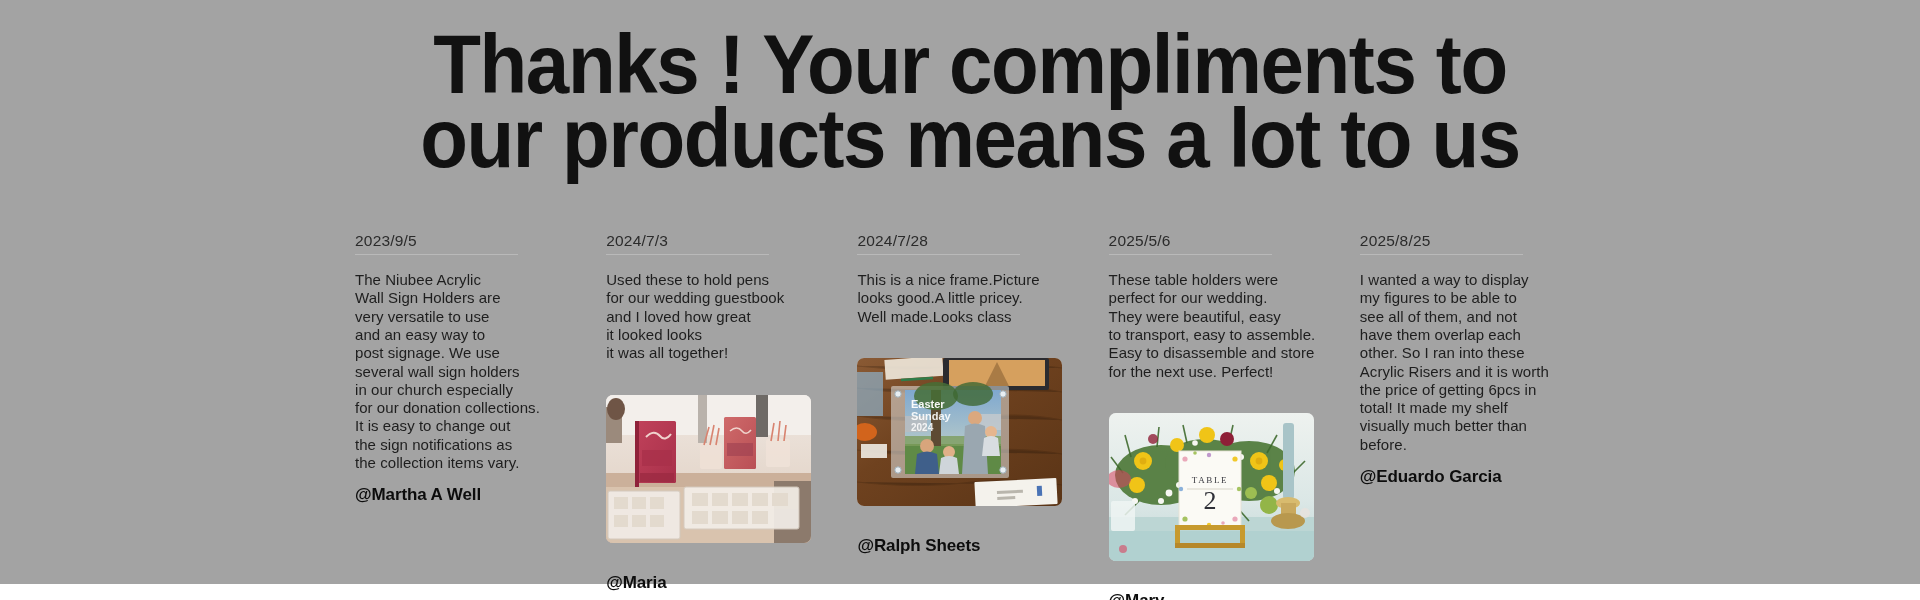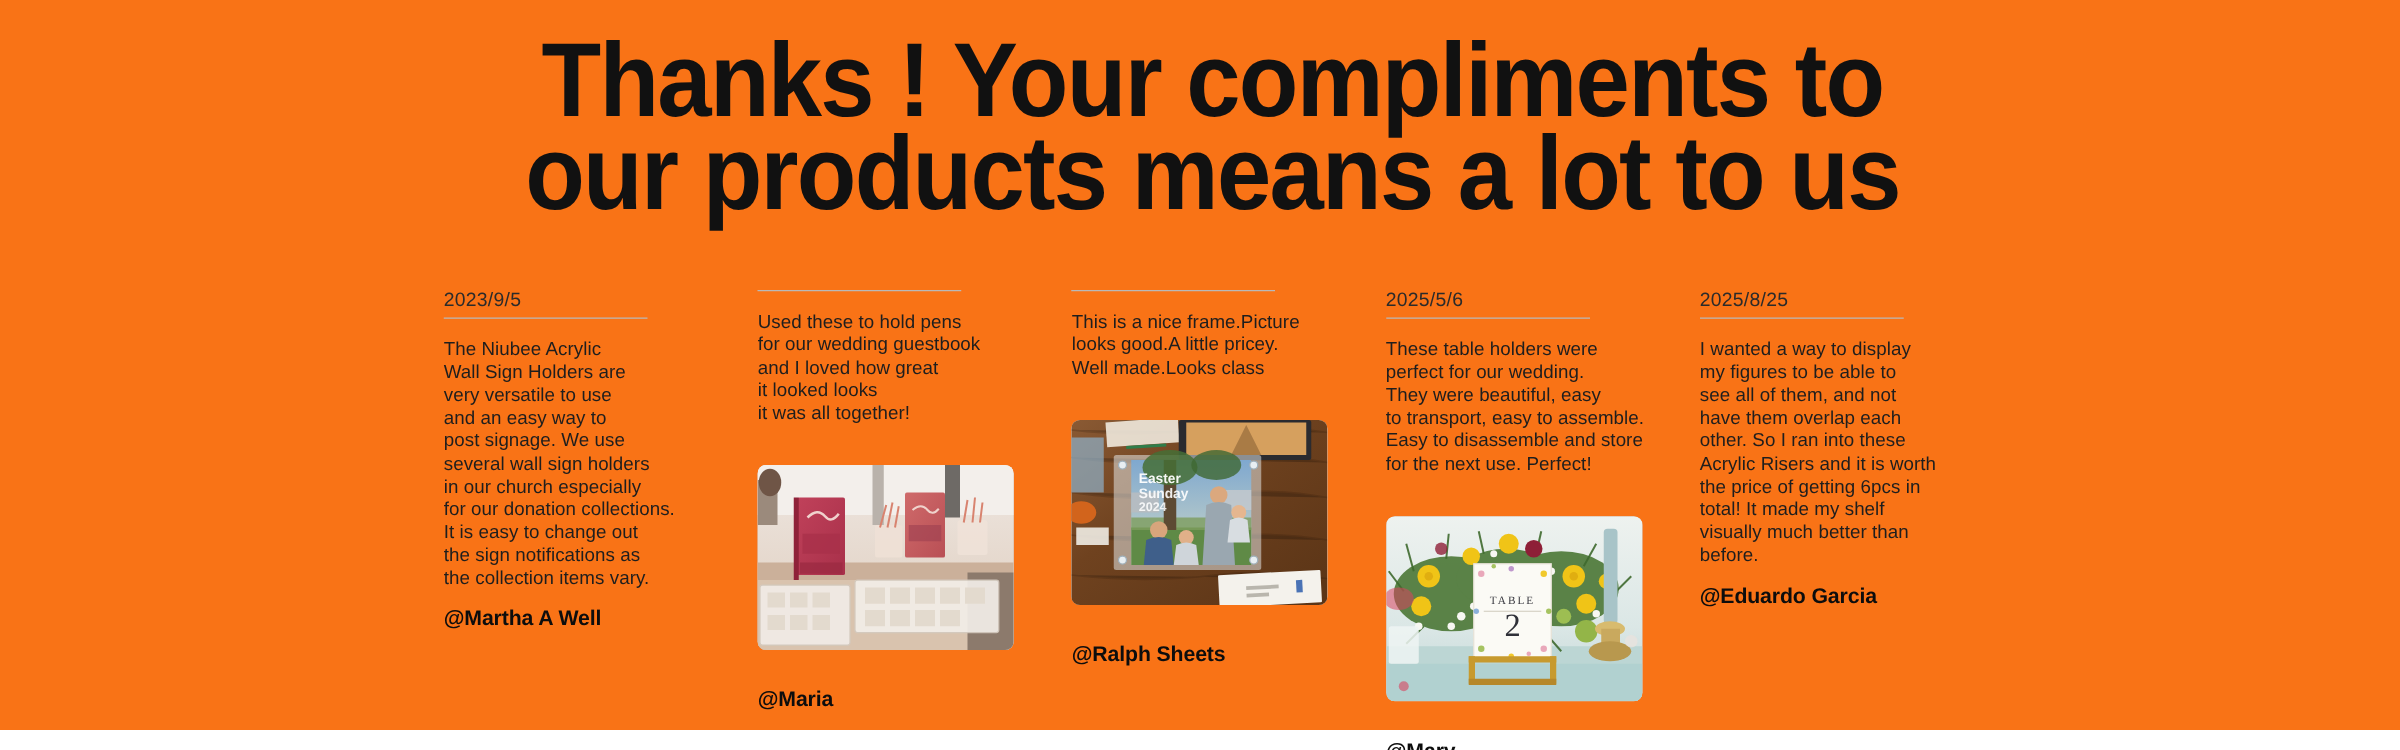--- a/index.html
+++ b/index.html
@@ -10,21 +10,21 @@
     height: 600px;
     background: #ffffff;
     font-family: "Liberation Sans", sans-serif;
     overflow: hidden;
   }
 
   .page {
     position: relative;
     width: 1920px;
     height: 584px;
-    background: #f97316;
+    background: #a3a3a3;
   }
 
   
   .heading {
     position: absolute;
     left: 355px;
     top: 28px;
     width: 1230px;
     text-align: center;
   }
@@ -126,20 +126,21 @@
 several wall sign holders
 in our church especially
 for our donation collections.
 It is easy to change out
 the sign notifications as
 the collection items vary.</div>
       <div class="review-author">@Martha A Well</div>
     </div>
 
     <div class="review-col">
+      <div class="review-date">2024/7/3</div>
       <div class="date-rule"></div>
       <div class="review-body">Used these to hold pens
 for our wedding guestbook
 and I loved how great
 it looked looks
 it was all together!</div>
       <div class="review-photo">
         <svg viewBox="0 0 205 148" preserveAspectRatio="none">
           <defs>
             <linearGradient id="g2bg" x1="0" y1="0" x2="0" y2="1">
@@ -207,20 +208,21 @@
               <rect x="106" y="116" width="16" height="13"></rect>
             <rect x="126" y="116" width="16" height="13"></rect>
               <rect x="146" y="116" width="16" height="13"></rect>
           </g>
         </svg>
       </div>
       <div class="review-author tight">@Maria</div>
     </div>
 
     <div class="review-col">
+      <div class="review-date">2024/7/28</div>
       <div class="date-rule"></div>
       <div class="review-body">This is a nice frame.Picture
 looks good.A little pricey.
 Well made.Looks class</div>
       <div class="review-photo">
         <svg viewBox="0 0 205 148" preserveAspectRatio="none">
           <defs>
             <linearGradient id="g3wood" x1="0" y1="0" x2="1" y2="1">
               <stop offset="0%" stop-color="#8a5a34"></stop>
               <stop offset="40%" stop-color="#6f421f"></stop>

